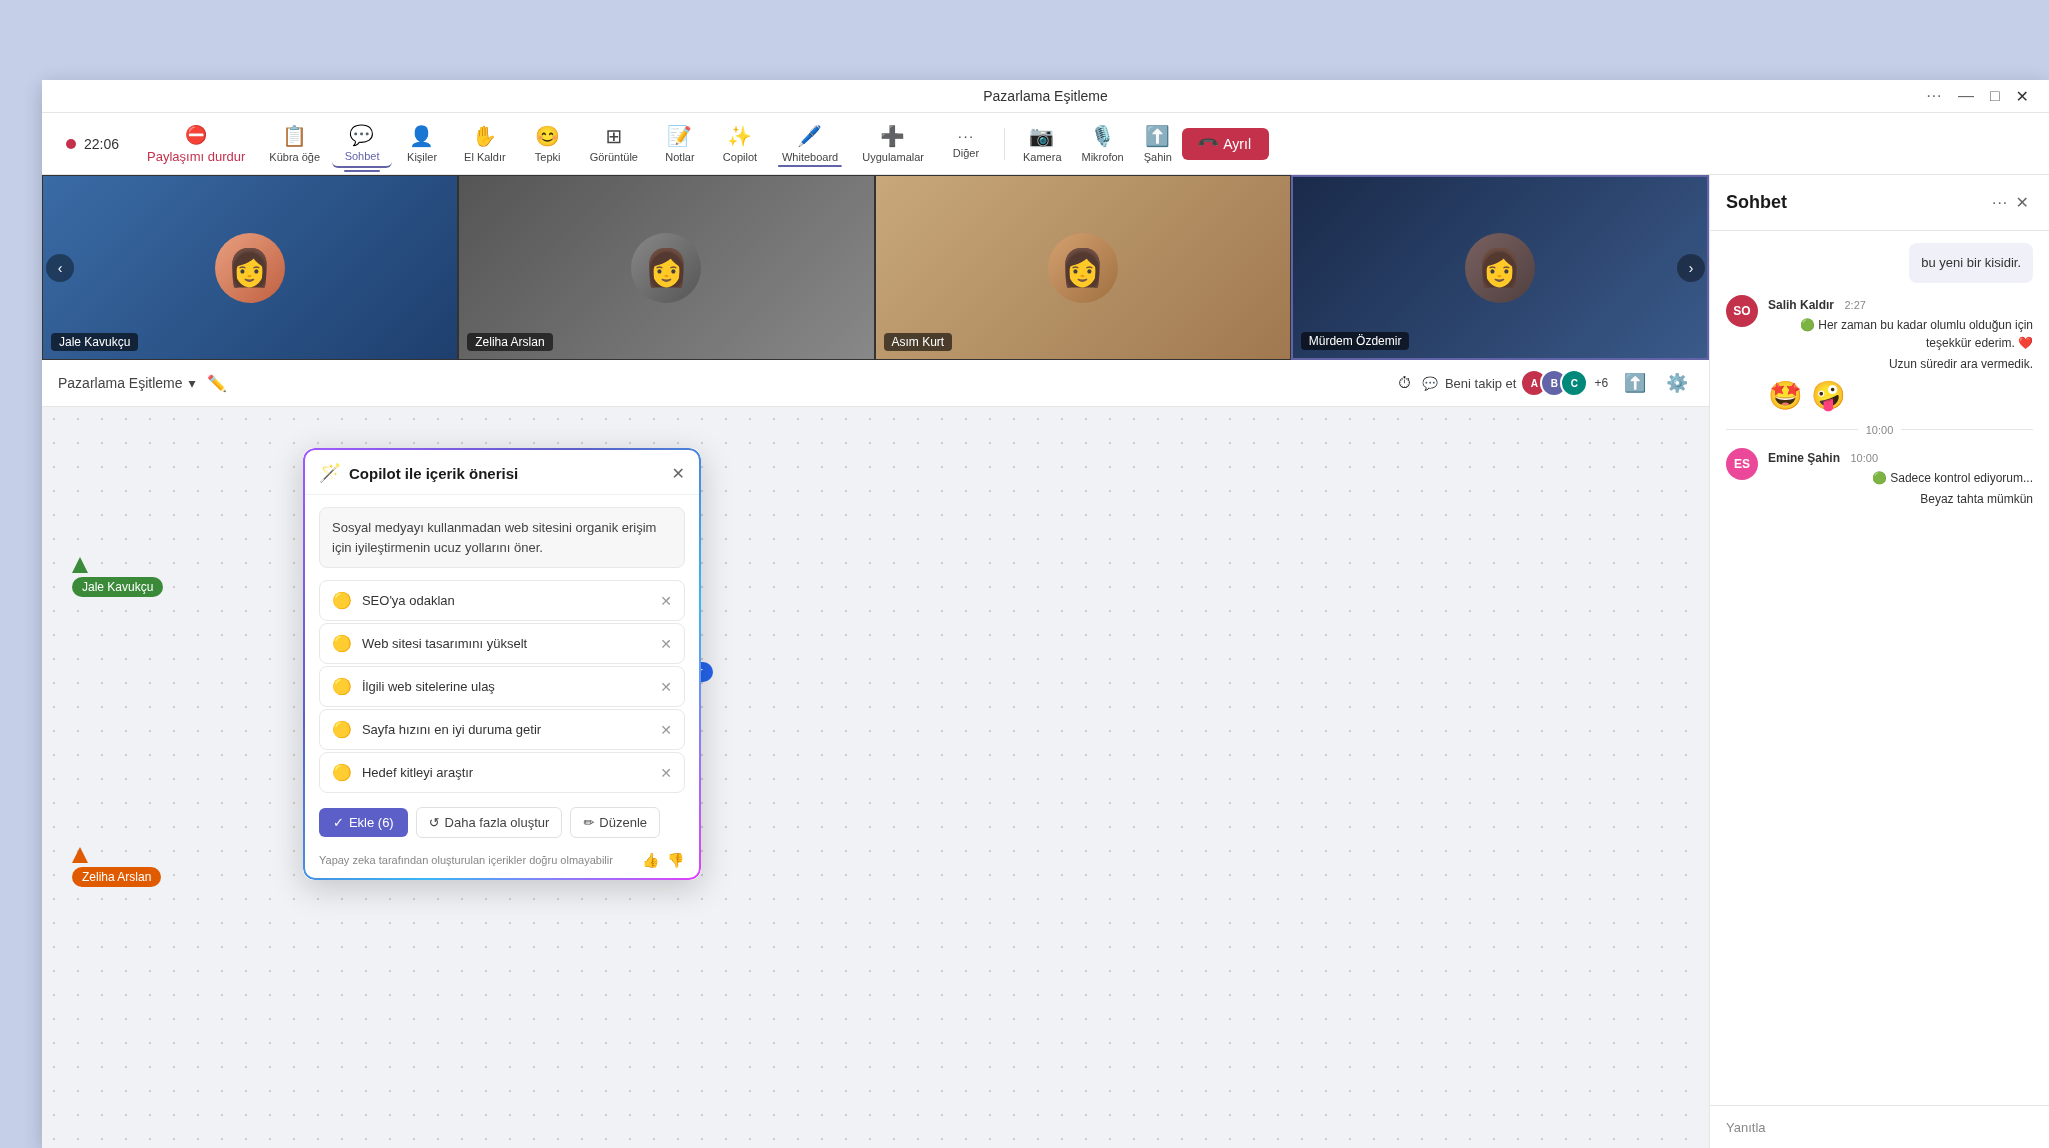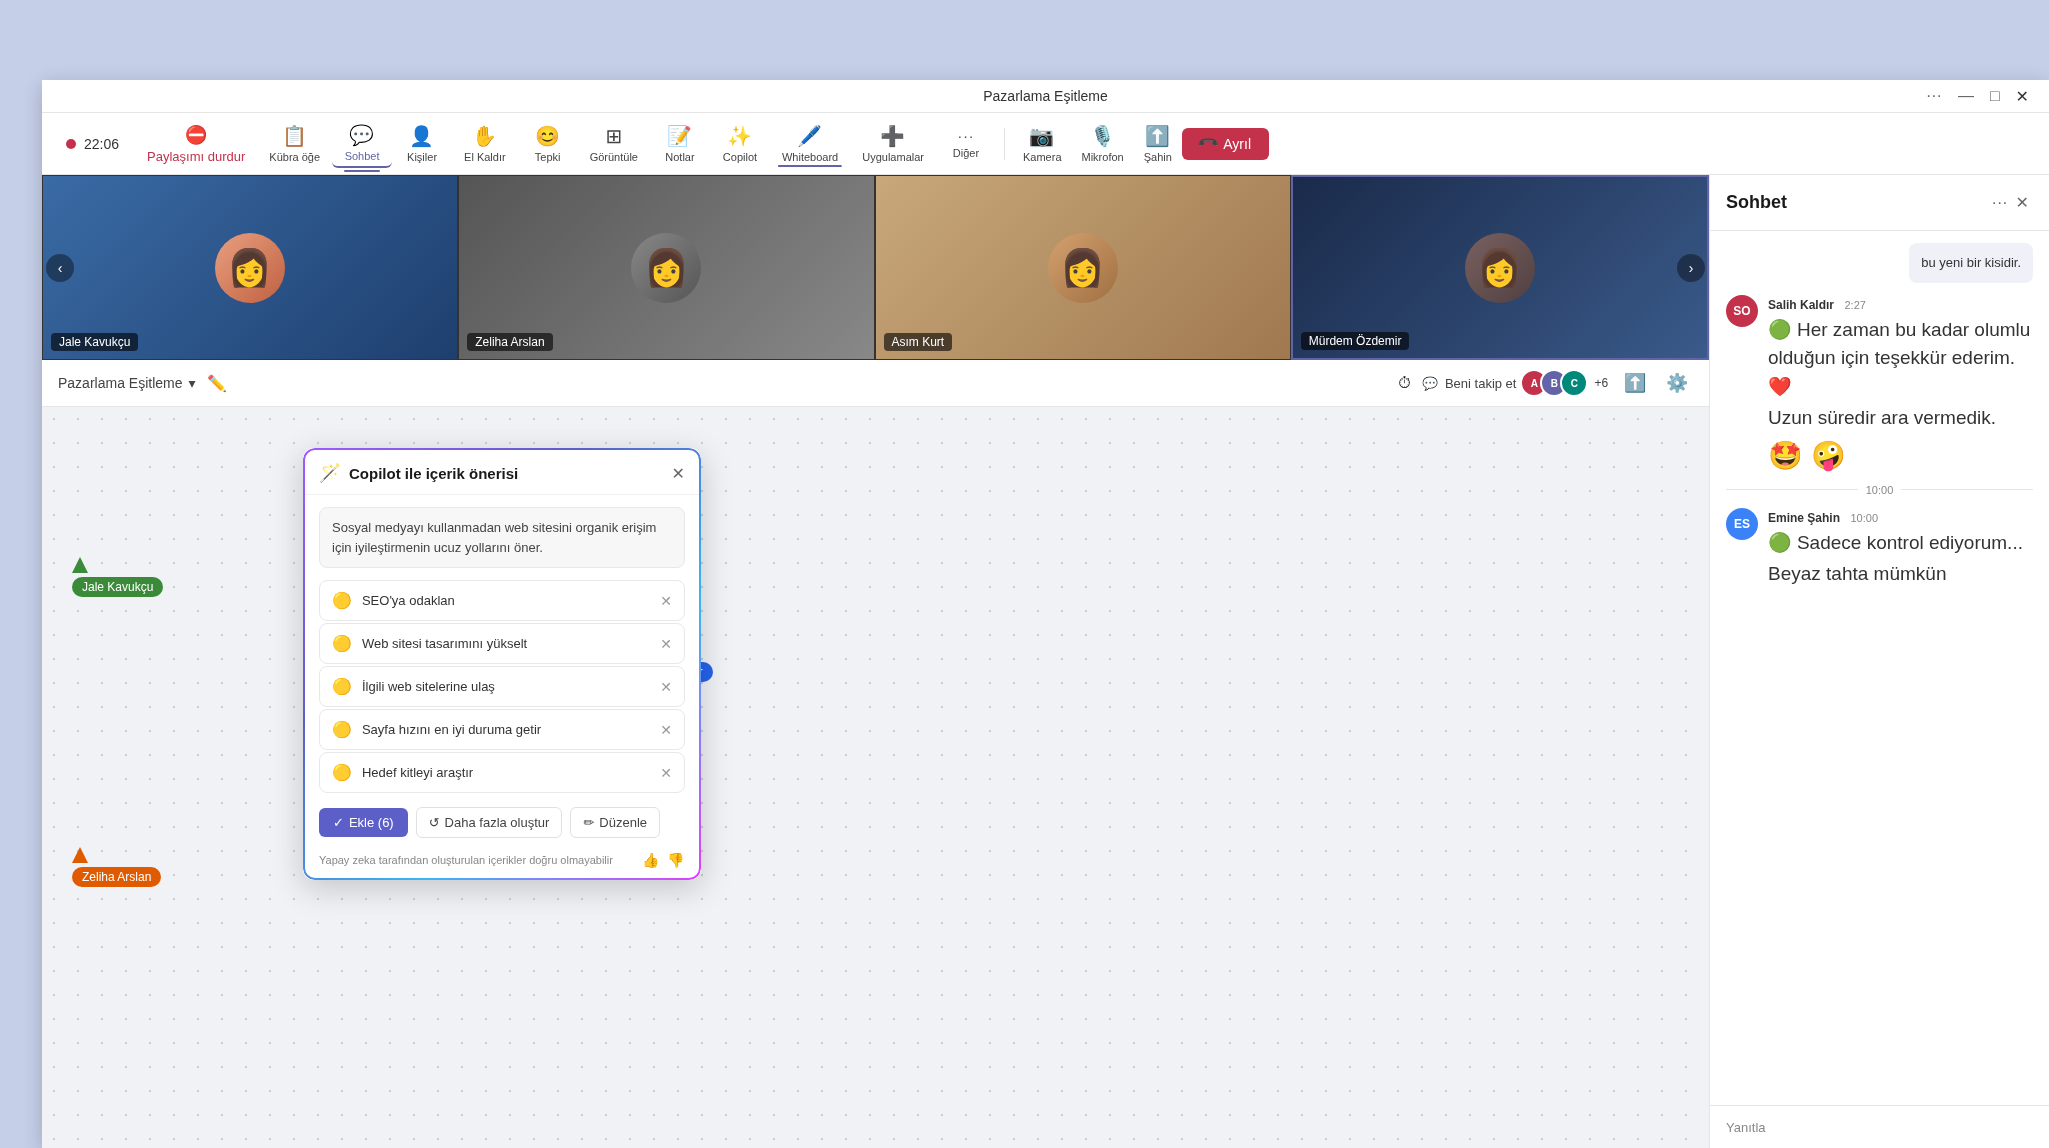--- a/index.html
+++ b/index.html
@@ -496,37 +496,38 @@
       border-radius: 50%;
       display: flex;
       align-items: center;
       justify-content: center;
       font-size: 12px;
       font-weight: 600;
       color: #fff;
       flex-shrink: 0;
     }
     .chat-avatar-so { background: #c4314b; }
-    .chat-avatar-es { background: #3b82f6; }
+    .chat-avatar-es { background: #ec4899; }
     .chat-message-content { flex: 1; }
     .chat-sender {
       font-size: 12px;
       font-weight: 600;
       color: #333;
     }
     .chat-time {
       font-size: 11px;
       color: #888;
       margin-left: 6px;
     }
     .chat-text {
-      font-size: 19px;
+      font-size: 12px;
       color: #333;
       line-height: 1.5;
       margin-top: 3px;
+      text-align: right;
     }
     .chat-emoji-row {
       display: flex;
       gap: 8px;
       margin-top: 6px;
     }
     .chat-emoji { font-size: 28px; }
     .chat-divider {
       display: flex;
       align-items: center;

